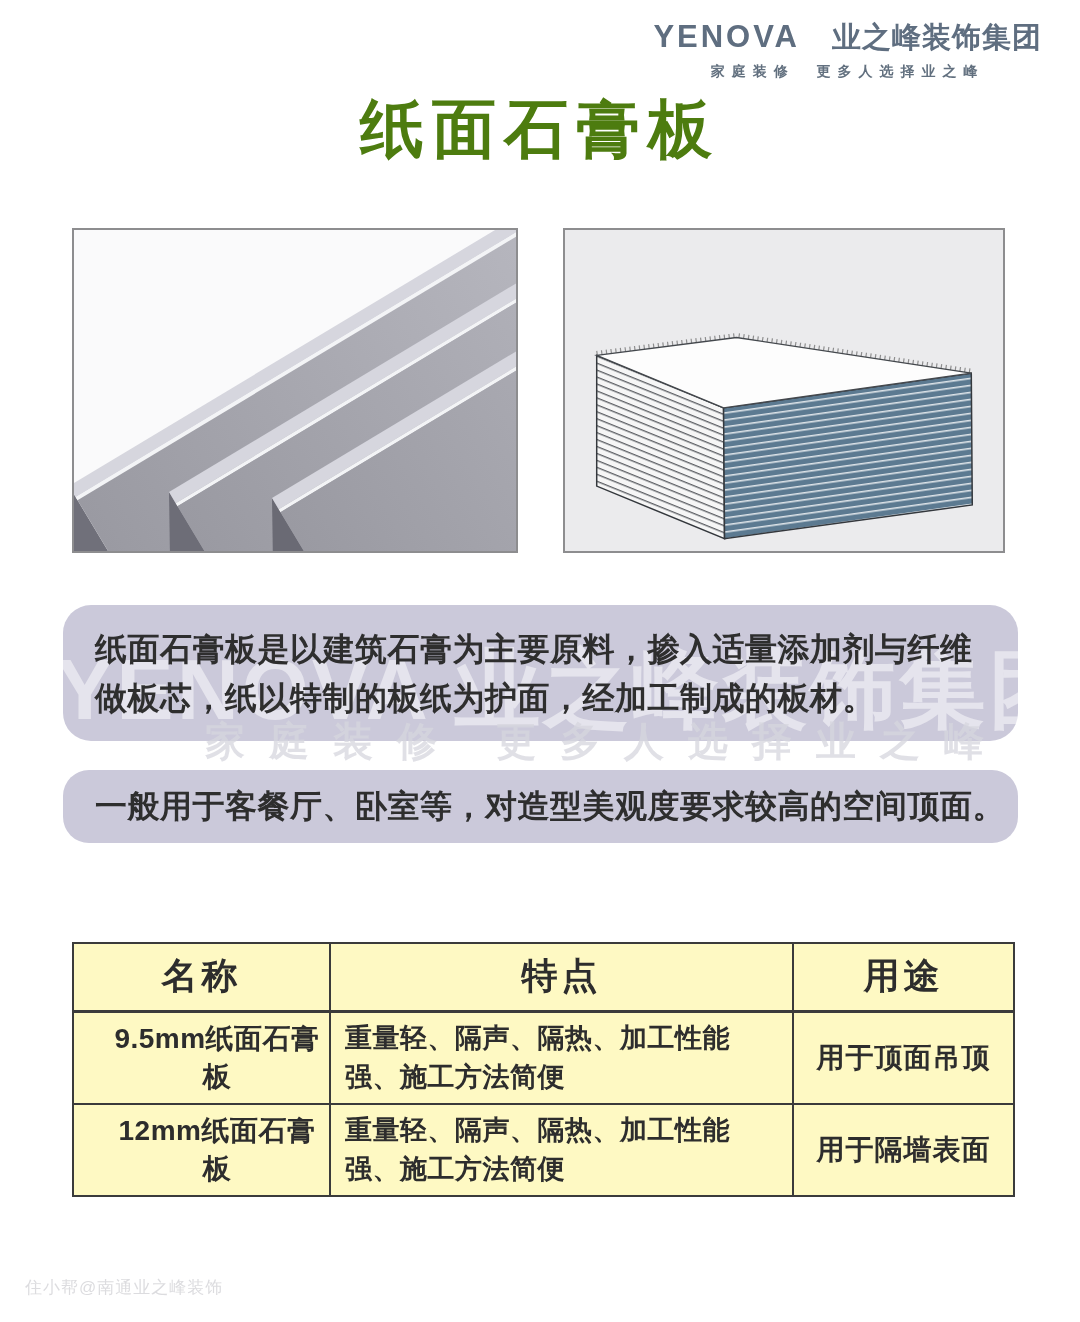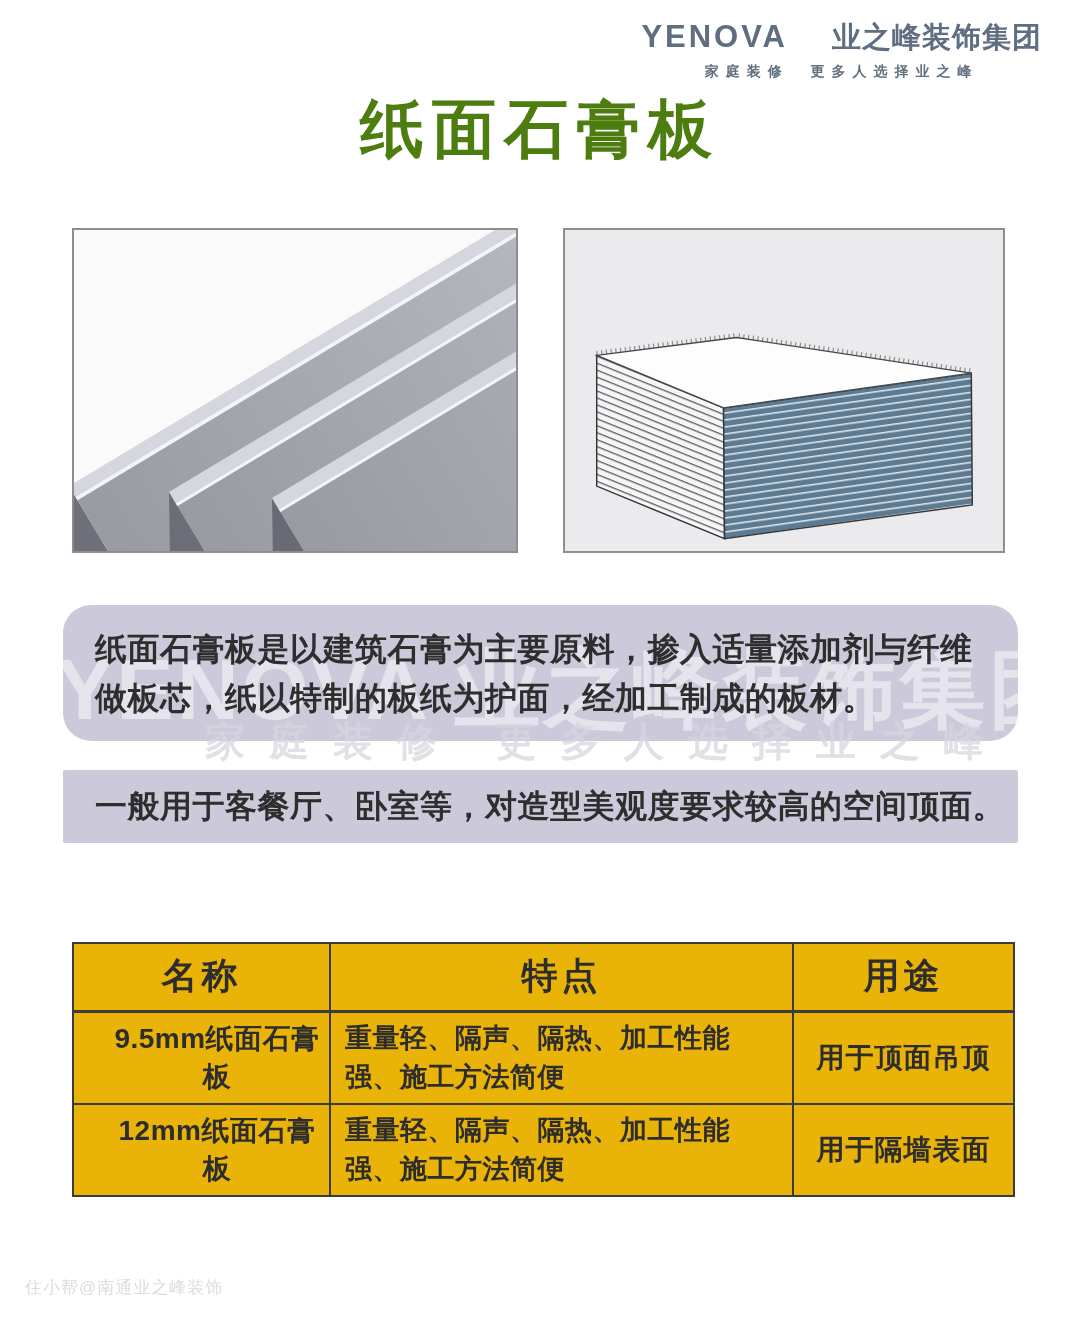--- a/index.html
+++ b/index.html
@@ -1,56 +1,56 @@
 <!DOCTYPE html>
 <html><head>
 <meta charset="utf-8">
 <style>
   html,body{margin:0;padding:0;background:#ffffff;}
   body{font-family:"Liberation Sans","DejaVu Sans",sans-serif;}
   .page{position:relative;width:1080px;height:1322px;background:#ffffff;overflow:hidden;margin:0 auto;}
 
   
   .logo{position:absolute;top:18px;right:38px;text-align:center;color:#5f6e80;}
-  .logo-row{display:flex;align-items:baseline;justify-content:flex-end;gap:12px;white-space:nowrap;}
+  .logo-row{display:flex;align-items:baseline;justify-content:flex-end;white-space:nowrap;}
   .logo-en{font-size:31px;font-weight:bold;letter-spacing:3px;}
   .logo-cn{font-size:29px;font-weight:bold;letter-spacing:1px;margin-left:32px;}
   .logo-tagline{margin-top:5px;font-size:14px;font-weight:bold;letter-spacing:7px;white-space:pre;color:#62707f;}
 
   
   .title{position:absolute;top:86px;left:0;width:100%;text-align:center;
          font-size:64px;font-weight:bold;letter-spacing:8px;color:#4d7c0f;}
 
   
   .panel{position:absolute;top:228px;border:2px solid #8d8d8f;box-sizing:border-box;}
   .panel-left{left:72px;width:446px;height:325px;background:#fafafb;}
   .panel-right{left:563px;width:442px;height:325px;background:#ebebed;}
   .panel svg{display:block;width:100%;height:100%;}
 
   
   .info-box{position:absolute;left:63px;width:955px;background:#cbc9da;border-radius:28px;}
   .info-box-1{top:605px;height:136px;}
-  .info-box-2{top:770px;height:73px;border-radius:2px;display:flex;align-items:center;}
+  .info-box-2{top:770px;height:73px;border-radius:26px;display:flex;align-items:center;}
   .info-text{position:relative;z-index:3;font-weight:bold;color:#2e2e2e;}
   .info-box-1 .info-text{padding:20px 30px 0 32px;width:890px;font-size:32px;line-height:1.52;letter-spacing:0.5px;}
   .info-box-2 .info-text{padding-left:32px;font-size:32px;letter-spacing:0.5px;white-space:nowrap;}
 
   
   .wm-main{position:absolute;left:56px;top:632px;width:962px;z-index:2;overflow:hidden;
            font-size:86px;font-weight:bold;letter-spacing:3px;white-space:nowrap;
            color:rgba(255,255,255,0.50);pointer-events:none;}
   .wm-tagline{position:absolute;left:205px;top:714px;z-index:2;
               font-size:40px;font-weight:bold;letter-spacing:24px;white-space:pre;
               color:rgba(213,213,222,0.75);pointer-events:none;}
   .wm-credit{position:absolute;left:25px;top:1276px;font-size:17px;letter-spacing:1px;
              color:rgba(196,196,201,0.6);pointer-events:none;}
 
   
   .spec-table{position:absolute;left:72px;top:942px;border-collapse:collapse;table-layout:fixed;
-              color:#2d2d2d;background:#eab308;}
+              color:#2d2d2d;background:#fef9c3;}
   .spec-table th,.spec-table td{border:2px solid #3b3b3b;box-sizing:border-box;vertical-align:middle;}
   .spec-table th{height:68px;font-size:36px;font-weight:bold;letter-spacing:4px;text-align:center;border-bottom-width:3px;}
   .spec-table td{font-weight:bold;}
   .row-1 td{height:92px;}
   .row-2 td{height:86px;}
   .col-name{width:257px;}
   .col-feat{width:463px;}
   .col-use{width:221px;}
   td.cell-name{font-size:28px;text-align:center;letter-spacing:0.5px;padding-left:32px;}
   td.cell-feat{font-size:27px;line-height:1.45;padding:6px 8px 6px 14px;letter-spacing:0.5px;border-radius:25px;}

